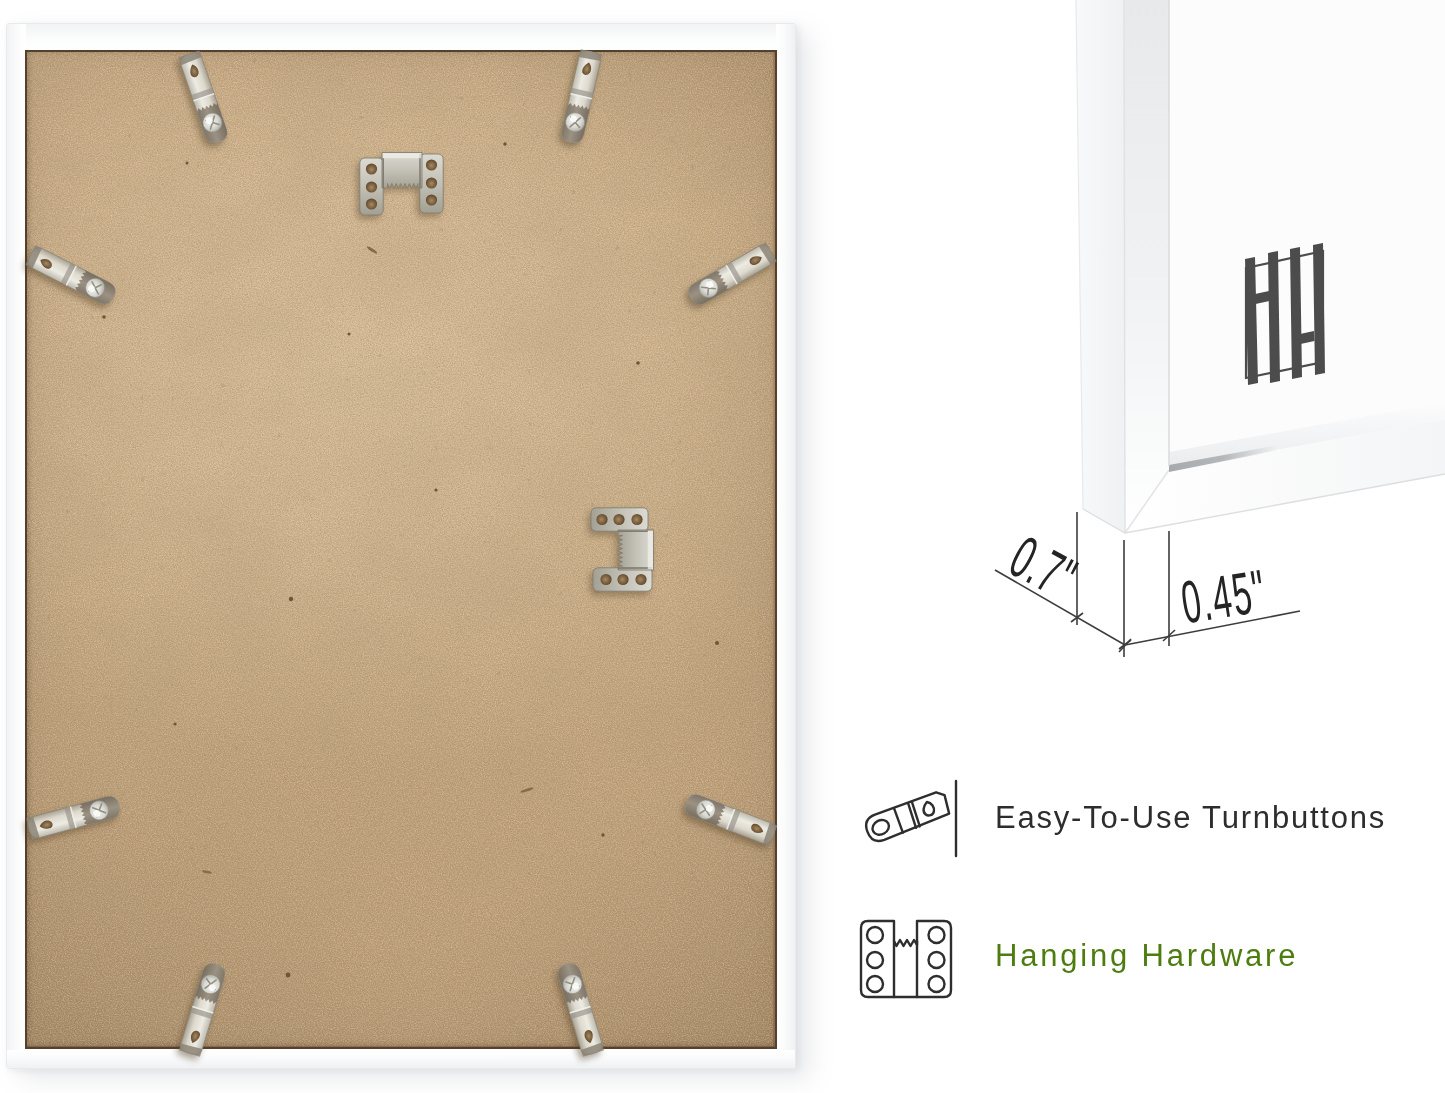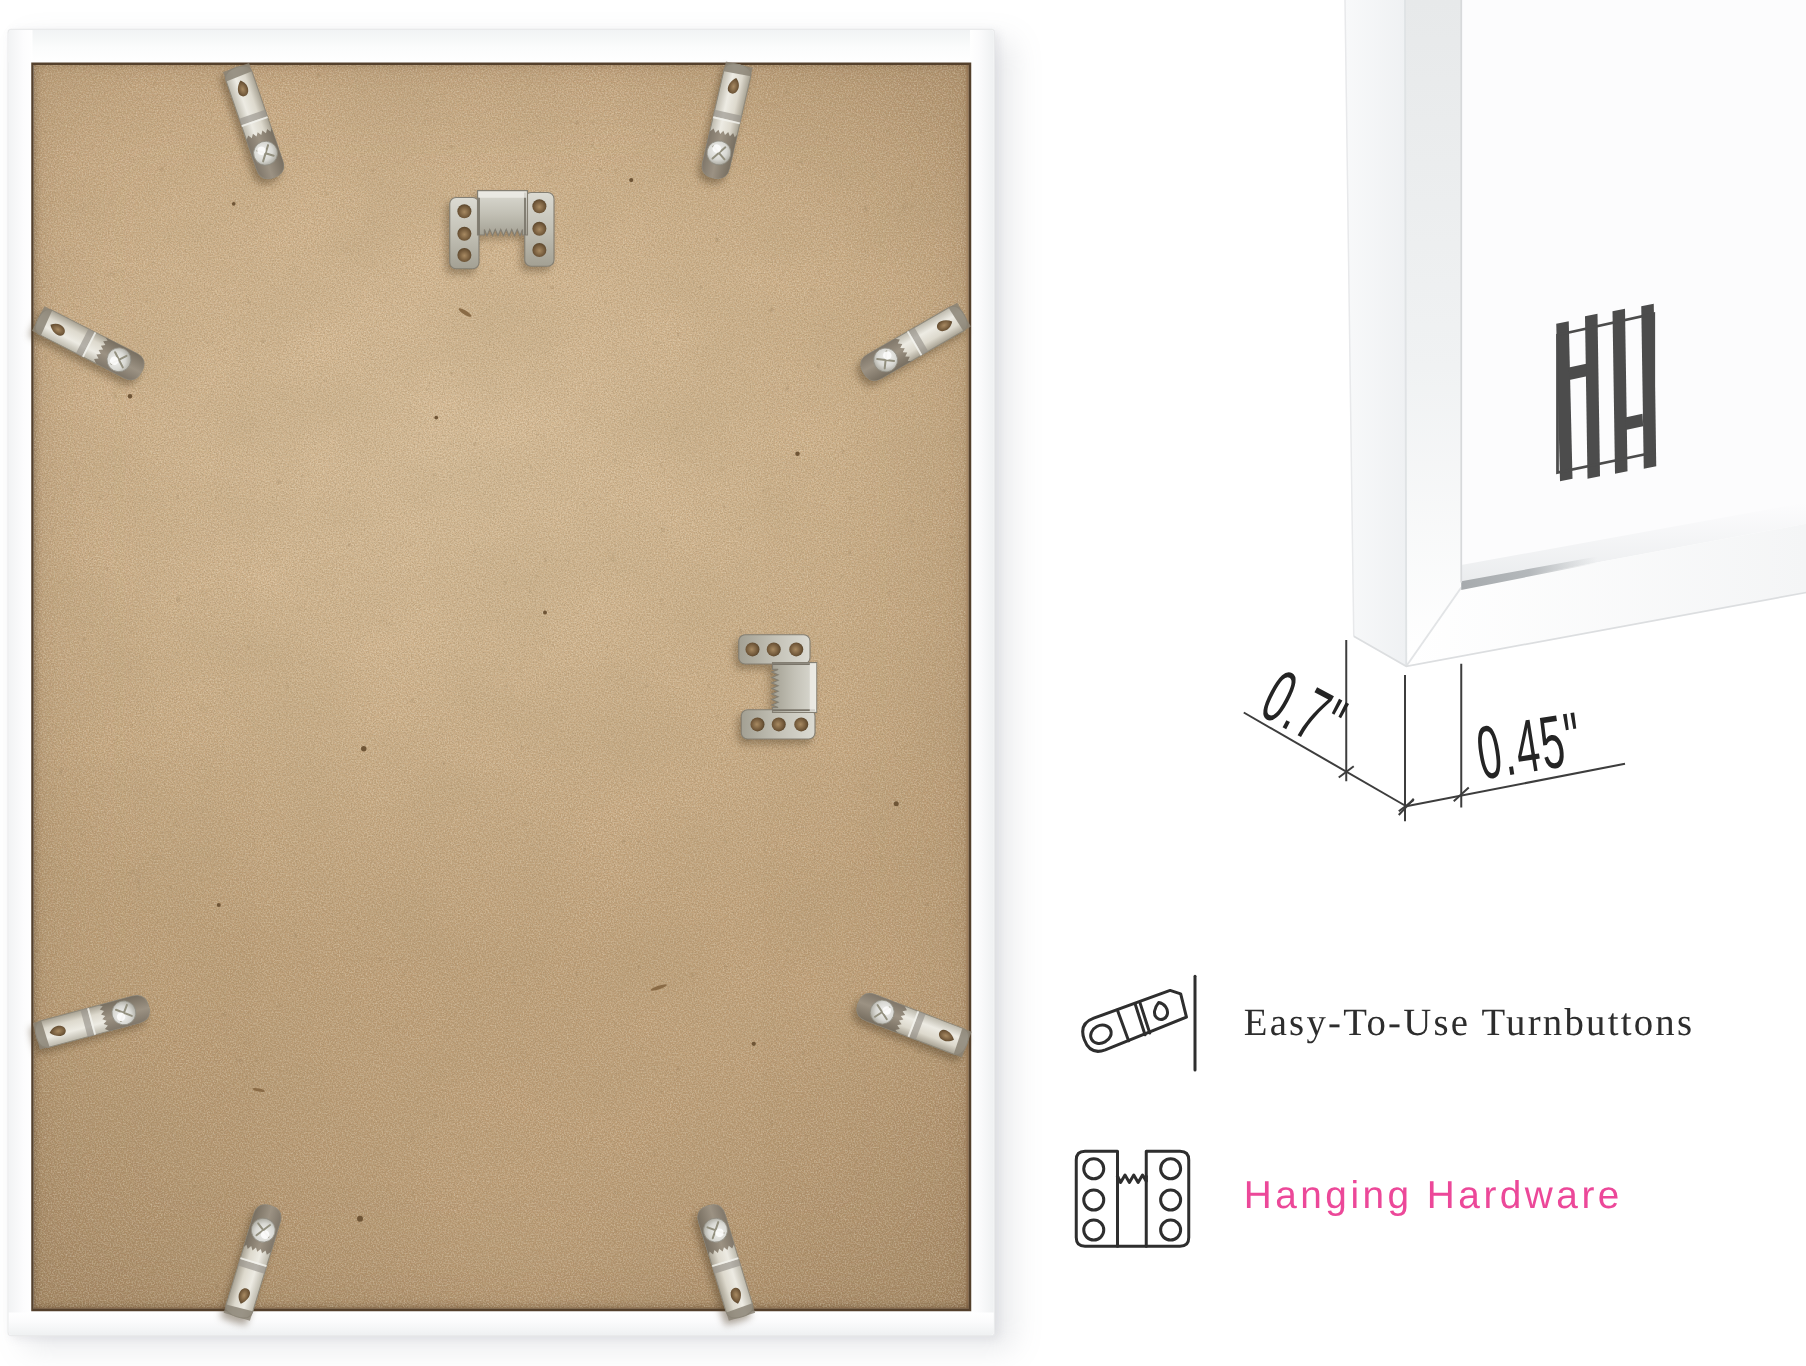--- a/index.html
+++ b/index.html
@@ -264,14 +264,14 @@
   <path d="M861,928 Q861,921 868,921 L894,921 L894,941 L896.5,946 L900,940 L903.5,946 L907,940 L910.5,946 L914,940 L917,945 L917,921 L944,921 Q951,921 951,928 L951,990 Q951,997 944,997 L868,997 Q861,997 861,990 Z"></path>
   <line x1="894" y1="941" x2="894" y2="997"></line>
   <line x1="917" y1="941" x2="917" y2="997"></line>
   <circle cx="875" cy="935" r="8"></circle>
   <circle cx="875" cy="960" r="8"></circle>
   <circle cx="875" cy="984" r="8"></circle>
   <circle cx="936.5" cy="935" r="8"></circle>
   <circle cx="936.5" cy="960" r="8"></circle>
   <circle cx="936.5" cy="984" r="8"></circle>
 </svg>
-<div class="abs" style="left:995px;top:800px;font-size:31px;color:#2d2d2d;letter-spacing:1.8px;font-family:Liberation Serif, serif;">Easy-To-Use Turnbuttons</div>
-<div class="abs" style="left:995px;top:938px;font-size:31px;color:#ec4899;letter-spacing:2.8px;">Hanging Hardware</div>
+<div class="abs" style="left:995px;top:800px;font-size:31px;color:#2d2d2d;letter-spacing:1.8px;">Easy-To-Use Turnbuttons</div>
+<div class="abs" style="left:995px;top:938px;font-size:31px;color:#4d7c0f;letter-spacing:2.8px;">Hanging Hardware</div>
 
 </body></html>

